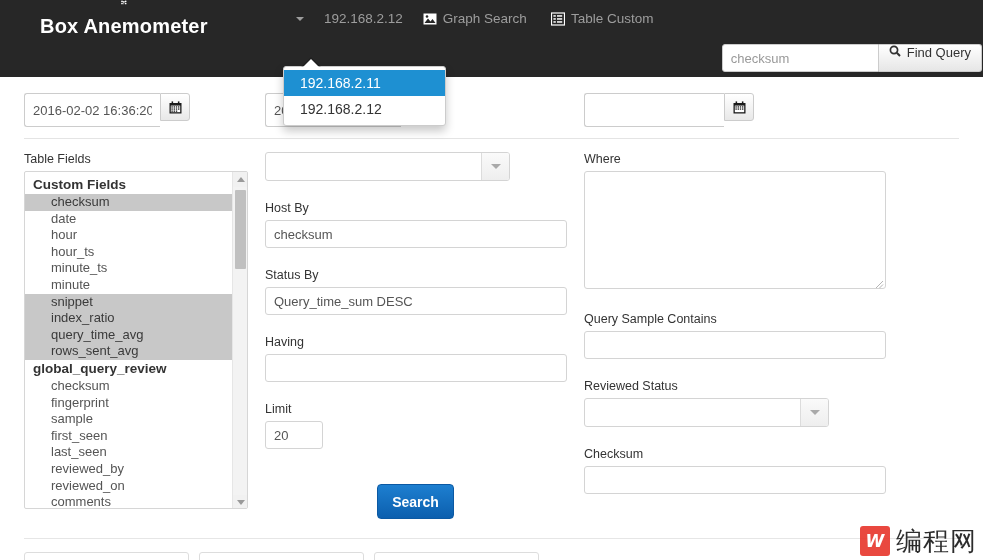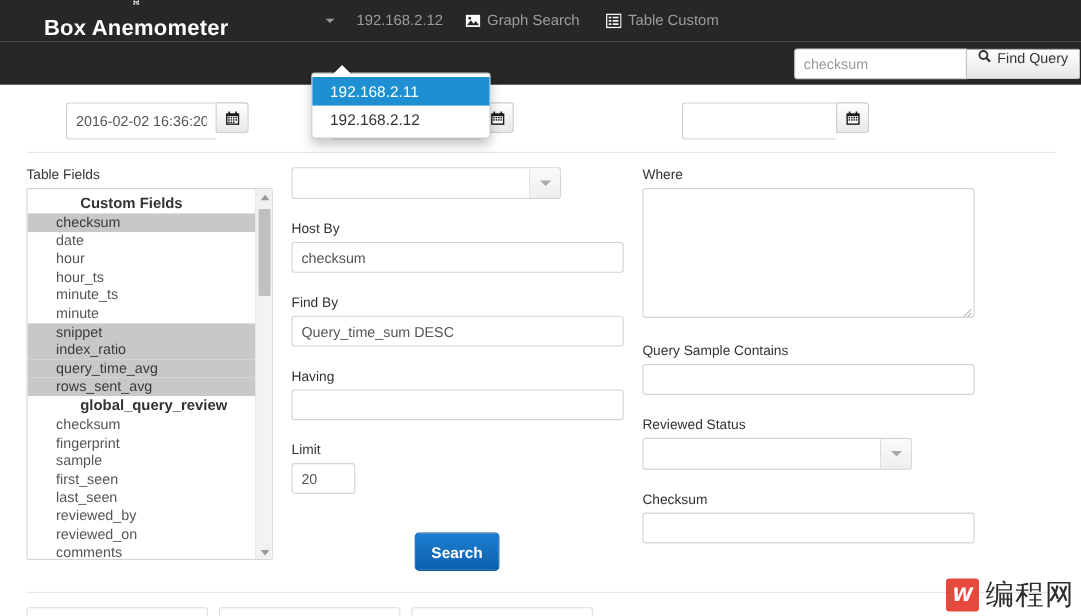--- a/index.html
+++ b/index.html
@@ -155,21 +155,20 @@
     height: 28px;
     border: 1px solid #cccccc;
     border-right: none;
     border-radius: 3px 0 0 3px;
     padding: 16px 8px;
     font-family: "Liberation Sans", sans-serif;
     font-size: 13px;
     color: #555;
     background: #fff;
     outline: none;
-    margin-left: 36px;
   }
   .cal-btn {
     width: 30px; height: 28px;
     border: 1px solid #cccccc;
     border-radius: 0 3px 3px 0;
     background: linear-gradient(to bottom,#ffffff,#e8e8e8);
     display: flex; align-items: center; justify-content: center;
     cursor: pointer;
   }
   .cal-ico { width: 13px; height: 13px; display: block; }
@@ -291,21 +290,20 @@
     color: #555;
     white-space: nowrap;
     cursor: pointer;
   }
   .li.group {
     font-weight: bold;
     color: #333;
     padding-left: 8px;
     font-size: 13.5px;
     line-height: 18px;
-    margin-left: 40px;
   }
   .li.sel { background: #c8c8c8; color: #3a3a3a; }
 
   .vscroll {
     position: absolute;
     right: 0; top: 0;
     width: 15px; height: 338px;
     background: #f3f3f3;
     border-left: 1px solid #e6e6e6;
   }
@@ -579,21 +577,21 @@
   <div class="combo combo-mid">
     <div class="combo-val"></div>
     <div class="combo-arrow">
       <span class="tri-dn"></span>
     </div>
   </div>
 
   <span class="fld-label fld-gap">Host By</span>
   <input class="txt-input" type="text" value="checksum" style="">
 
-  <span class="fld-label fld-gap">Find By</span>
+  <span class="fld-label fld-gap">Status By</span>
   <input class="txt-input" type="text" value="Query_time_sum DESC" style="">
 
   <span class="fld-label fld-gap">Having</span>
   <input class="txt-input" type="text" value="" style="">
 
   <span class="fld-label fld-gap">Limit</span>
   <input class="txt-input small" type="text" value="20" style="">
 
   <button class="search-btn">Search</button>
 </div>

